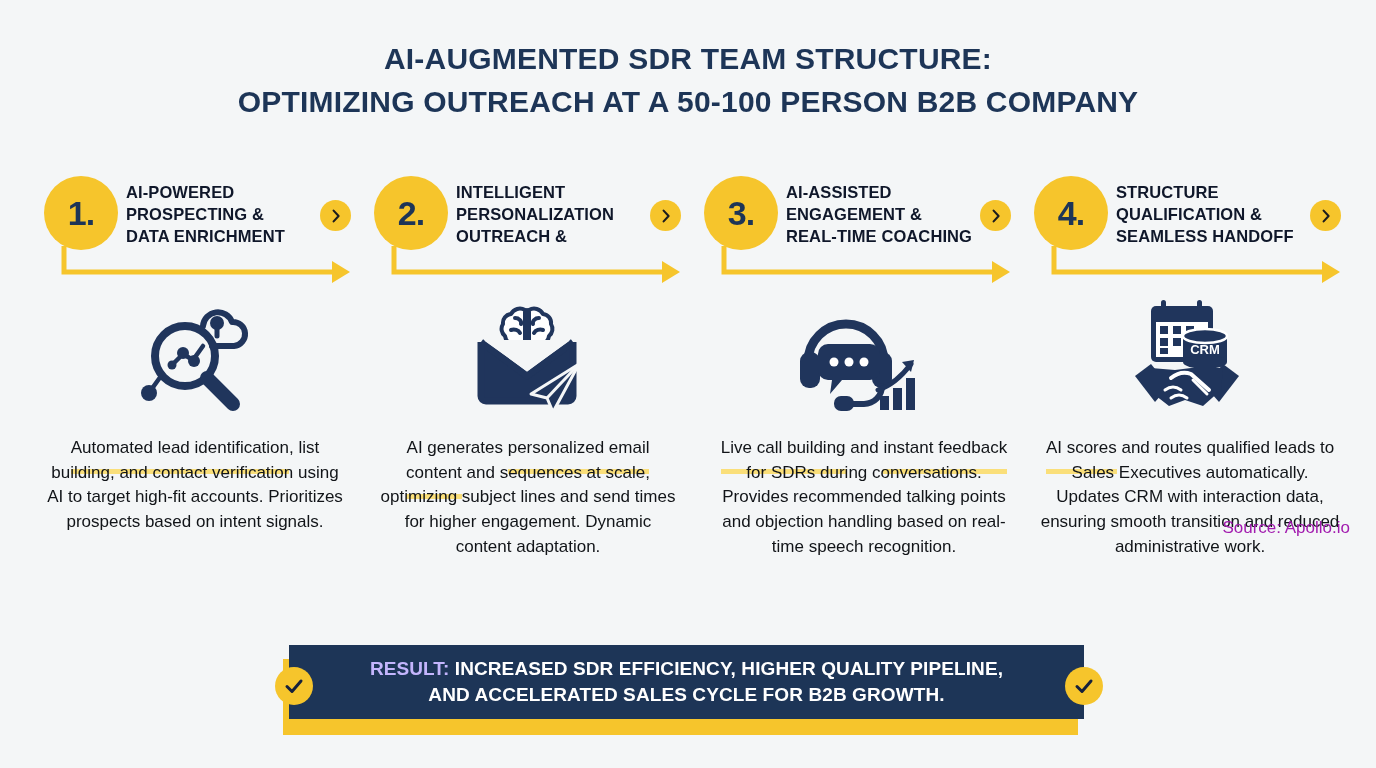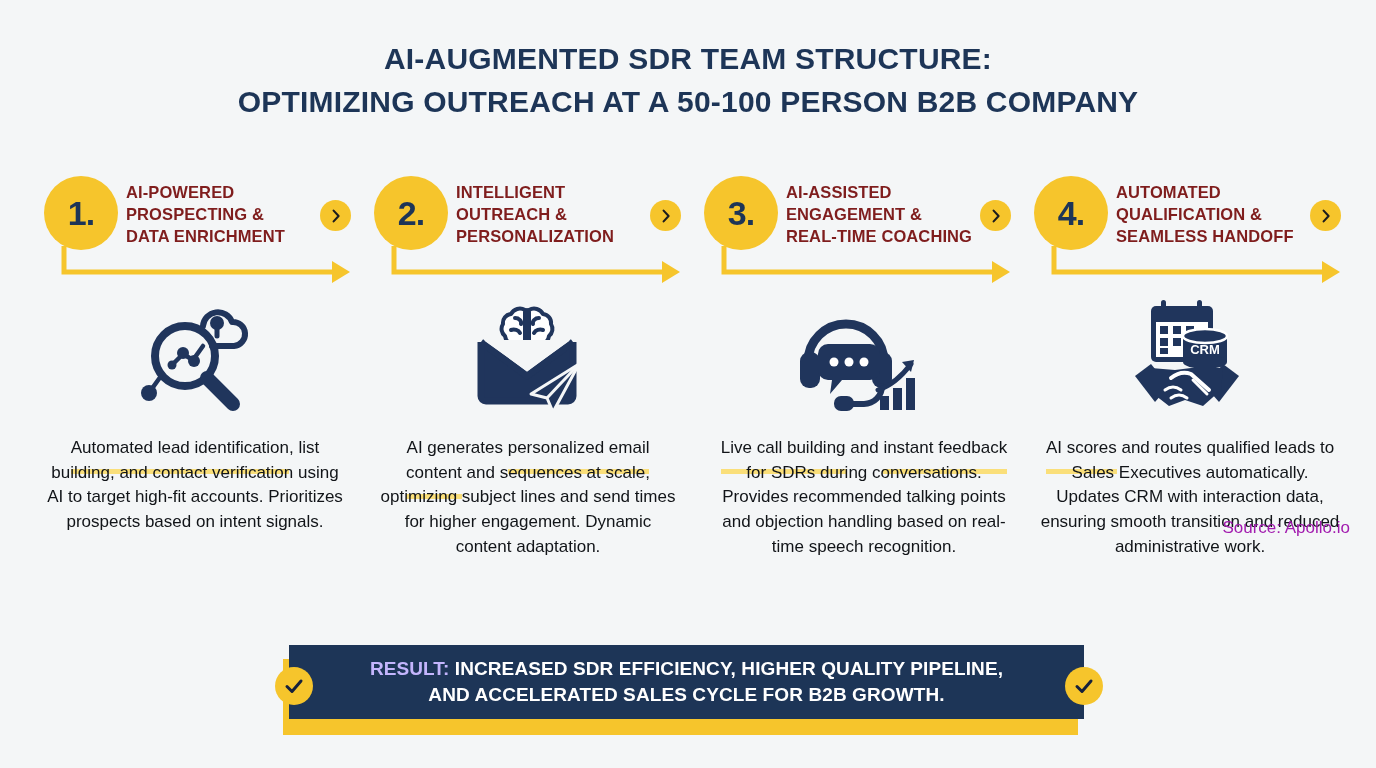--- a/index.html
+++ b/index.html
@@ -36,21 +36,21 @@
   .num-circle{
     position:absolute;left:2px;top:4px;
     width:74px;height:74px;border-radius:50%;
     background:#f6c52c;
     display:flex;align-items:center;justify-content:center;
     color:#1d3557;font-weight:bold;font-size:34px;
     letter-spacing:-1px;
   }
   .step-title{
     position:absolute;left:84px;top:10px;width:205px;
-    color:#7f1d1d;font-weight:bold;font-size:16.5px;
+    color:#0f172a;font-weight:bold;font-size:16.5px;
     line-height:1.33;letter-spacing:.1px;
   }
   .step-title span{display:block;white-space:nowrap;}
   .chev{
     position:absolute;left:278px;top:28px;
     width:31px;height:31px;border-radius:50%;
     background:#f6c52c;
     display:flex;align-items:center;justify-content:center;
   }
   .chev svg{display:block;}
@@ -143,22 +143,22 @@
         <svg width="16" height="16" viewBox="0 0 16 16">
             <path d="M5.6 2.6 L10.6 8 L5.6 13.4" fill="none" stroke="#1d1d1d" stroke-width="2.1" stroke-linecap="round" stroke-linejoin="round"></path>
           </svg>
       </div>
     </div>
 
     <div class="step s2">
       <div class="num-circle">2.</div>
       <div class="step-title">
         <span>INTELLIGENT</span>
+        <span>PERSONALIZATION</span>
         <span>OUTREACH &amp;</span>
-        <span>PERSONALIZATION</span>
       </div>
       <div class="chev">
         <svg width="16" height="16" viewBox="0 0 16 16">
             <path d="M5.6 2.6 L10.6 8 L5.6 13.4" fill="none" stroke="#1d1d1d" stroke-width="2.1" stroke-linecap="round" stroke-linejoin="round"></path>
           </svg>
       </div>
     </div>
 
     <div class="step s3">
       <div class="num-circle">3.</div>
@@ -170,21 +170,21 @@
       <div class="chev">
         <svg width="16" height="16" viewBox="0 0 16 16">
             <path d="M5.6 2.6 L10.6 8 L5.6 13.4" fill="none" stroke="#1d1d1d" stroke-width="2.1" stroke-linecap="round" stroke-linejoin="round"></path>
           </svg>
       </div>
     </div>
 
     <div class="step s4">
       <div class="num-circle">4.</div>
       <div class="step-title">
-        <span>AUTOMATED</span>
+        <span>STRUCTURE</span>
         <span>QUALIFICATION &amp;</span>
         <span>SEAMLESS HANDOFF</span>
       </div>
       <div class="chev">
         <svg width="16" height="16" viewBox="0 0 16 16">
             <path d="M5.6 2.6 L10.6 8 L5.6 13.4" fill="none" stroke="#1d1d1d" stroke-width="2.1" stroke-linecap="round" stroke-linejoin="round"></path>
           </svg>
       </div>
     </div>
   </div>

